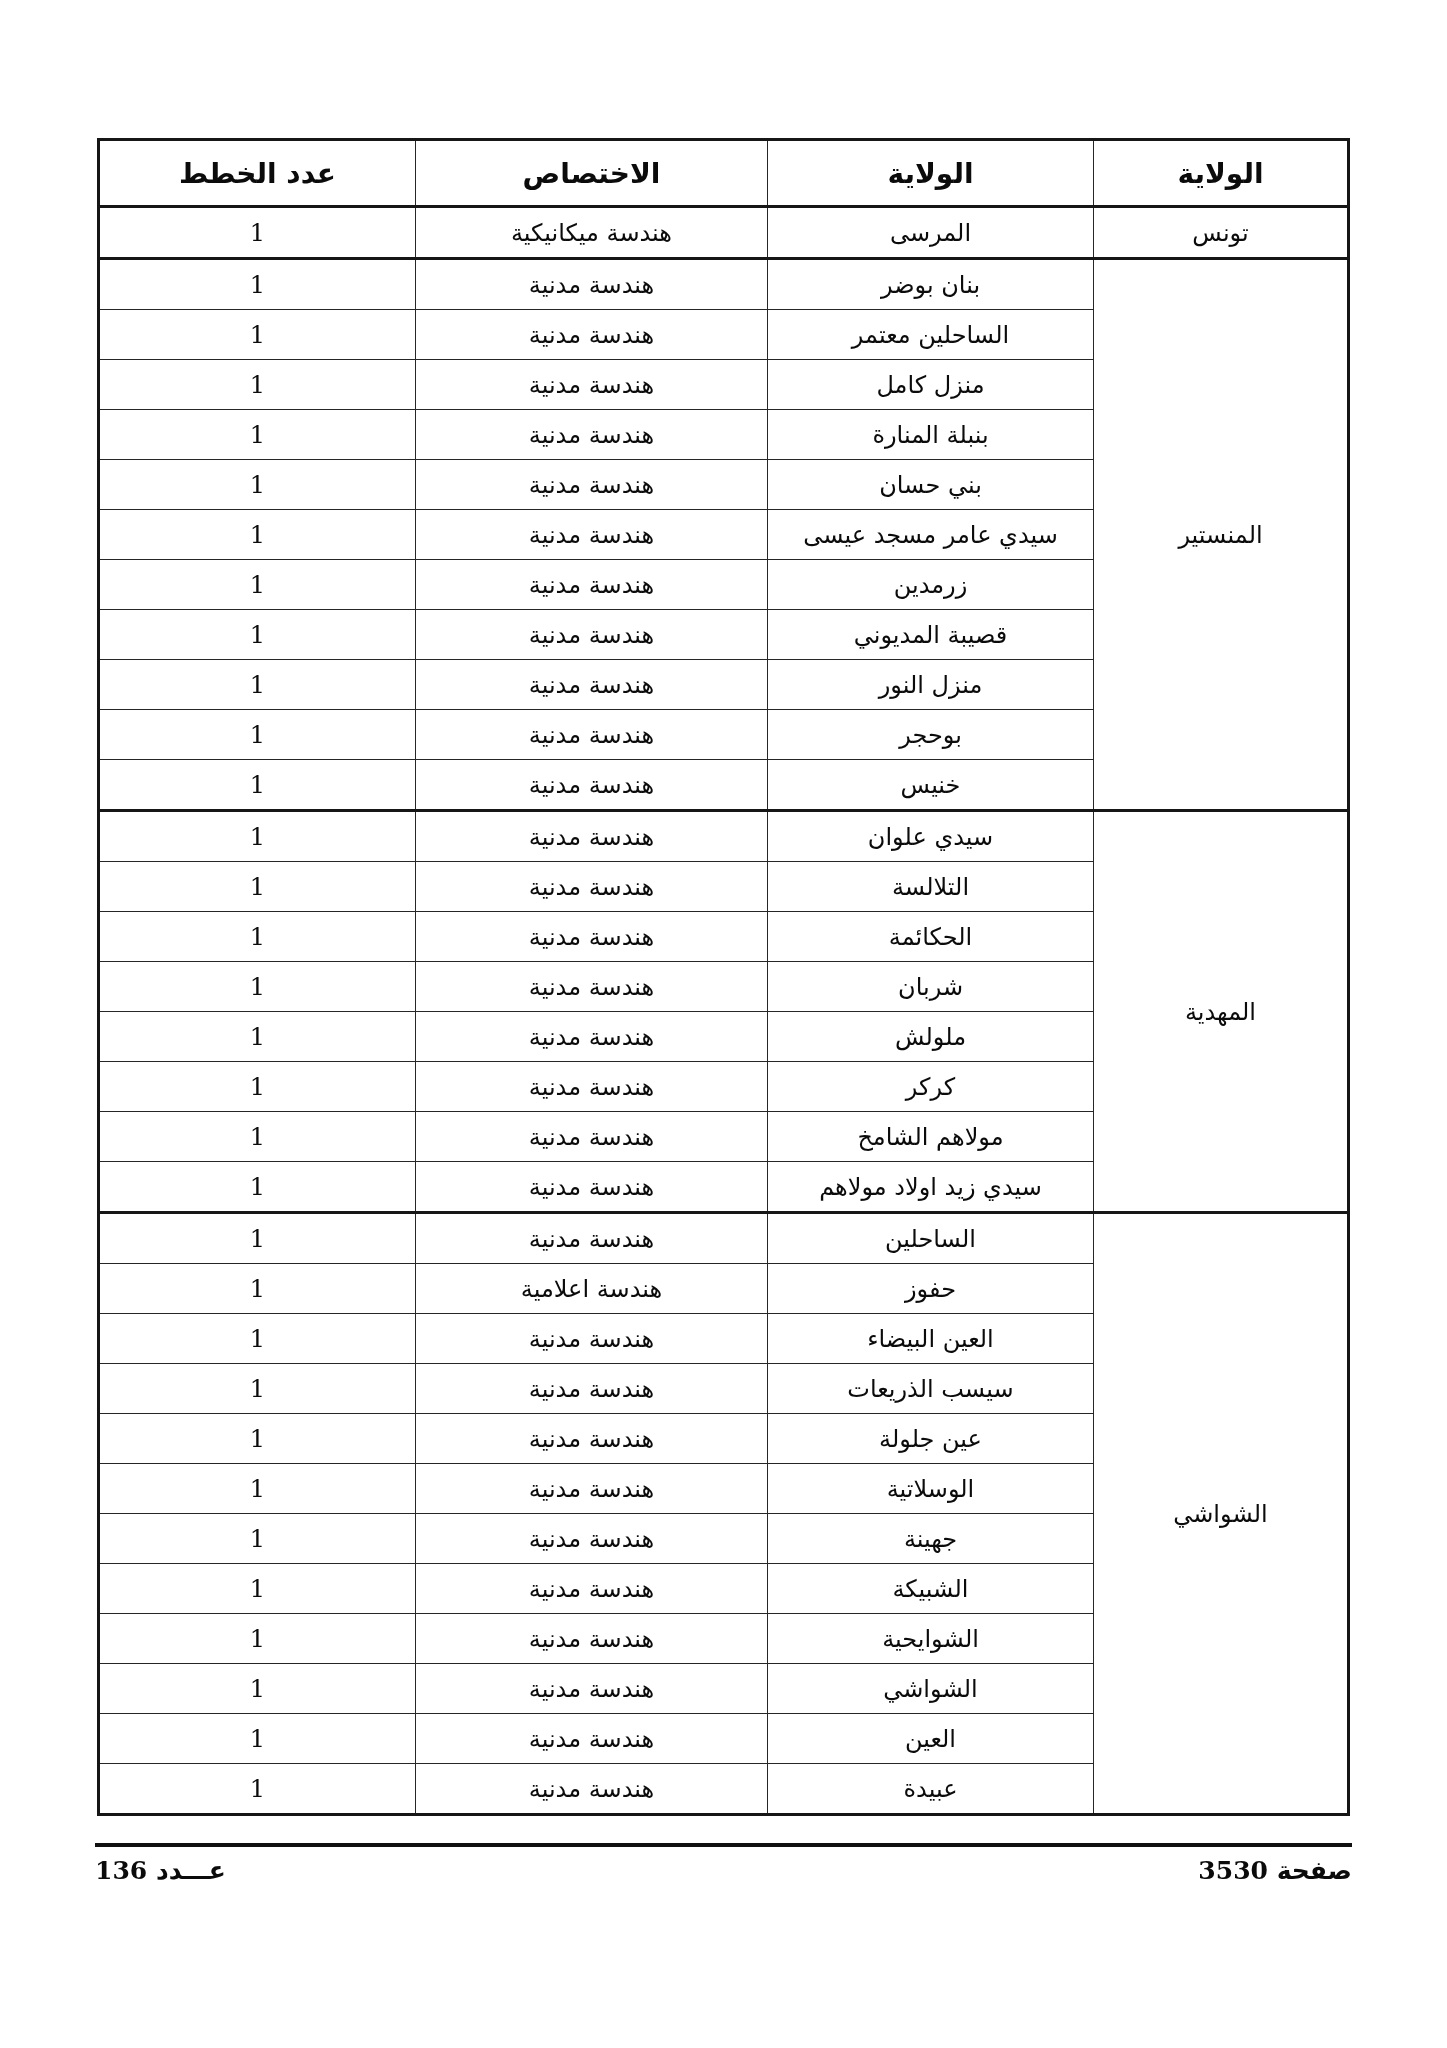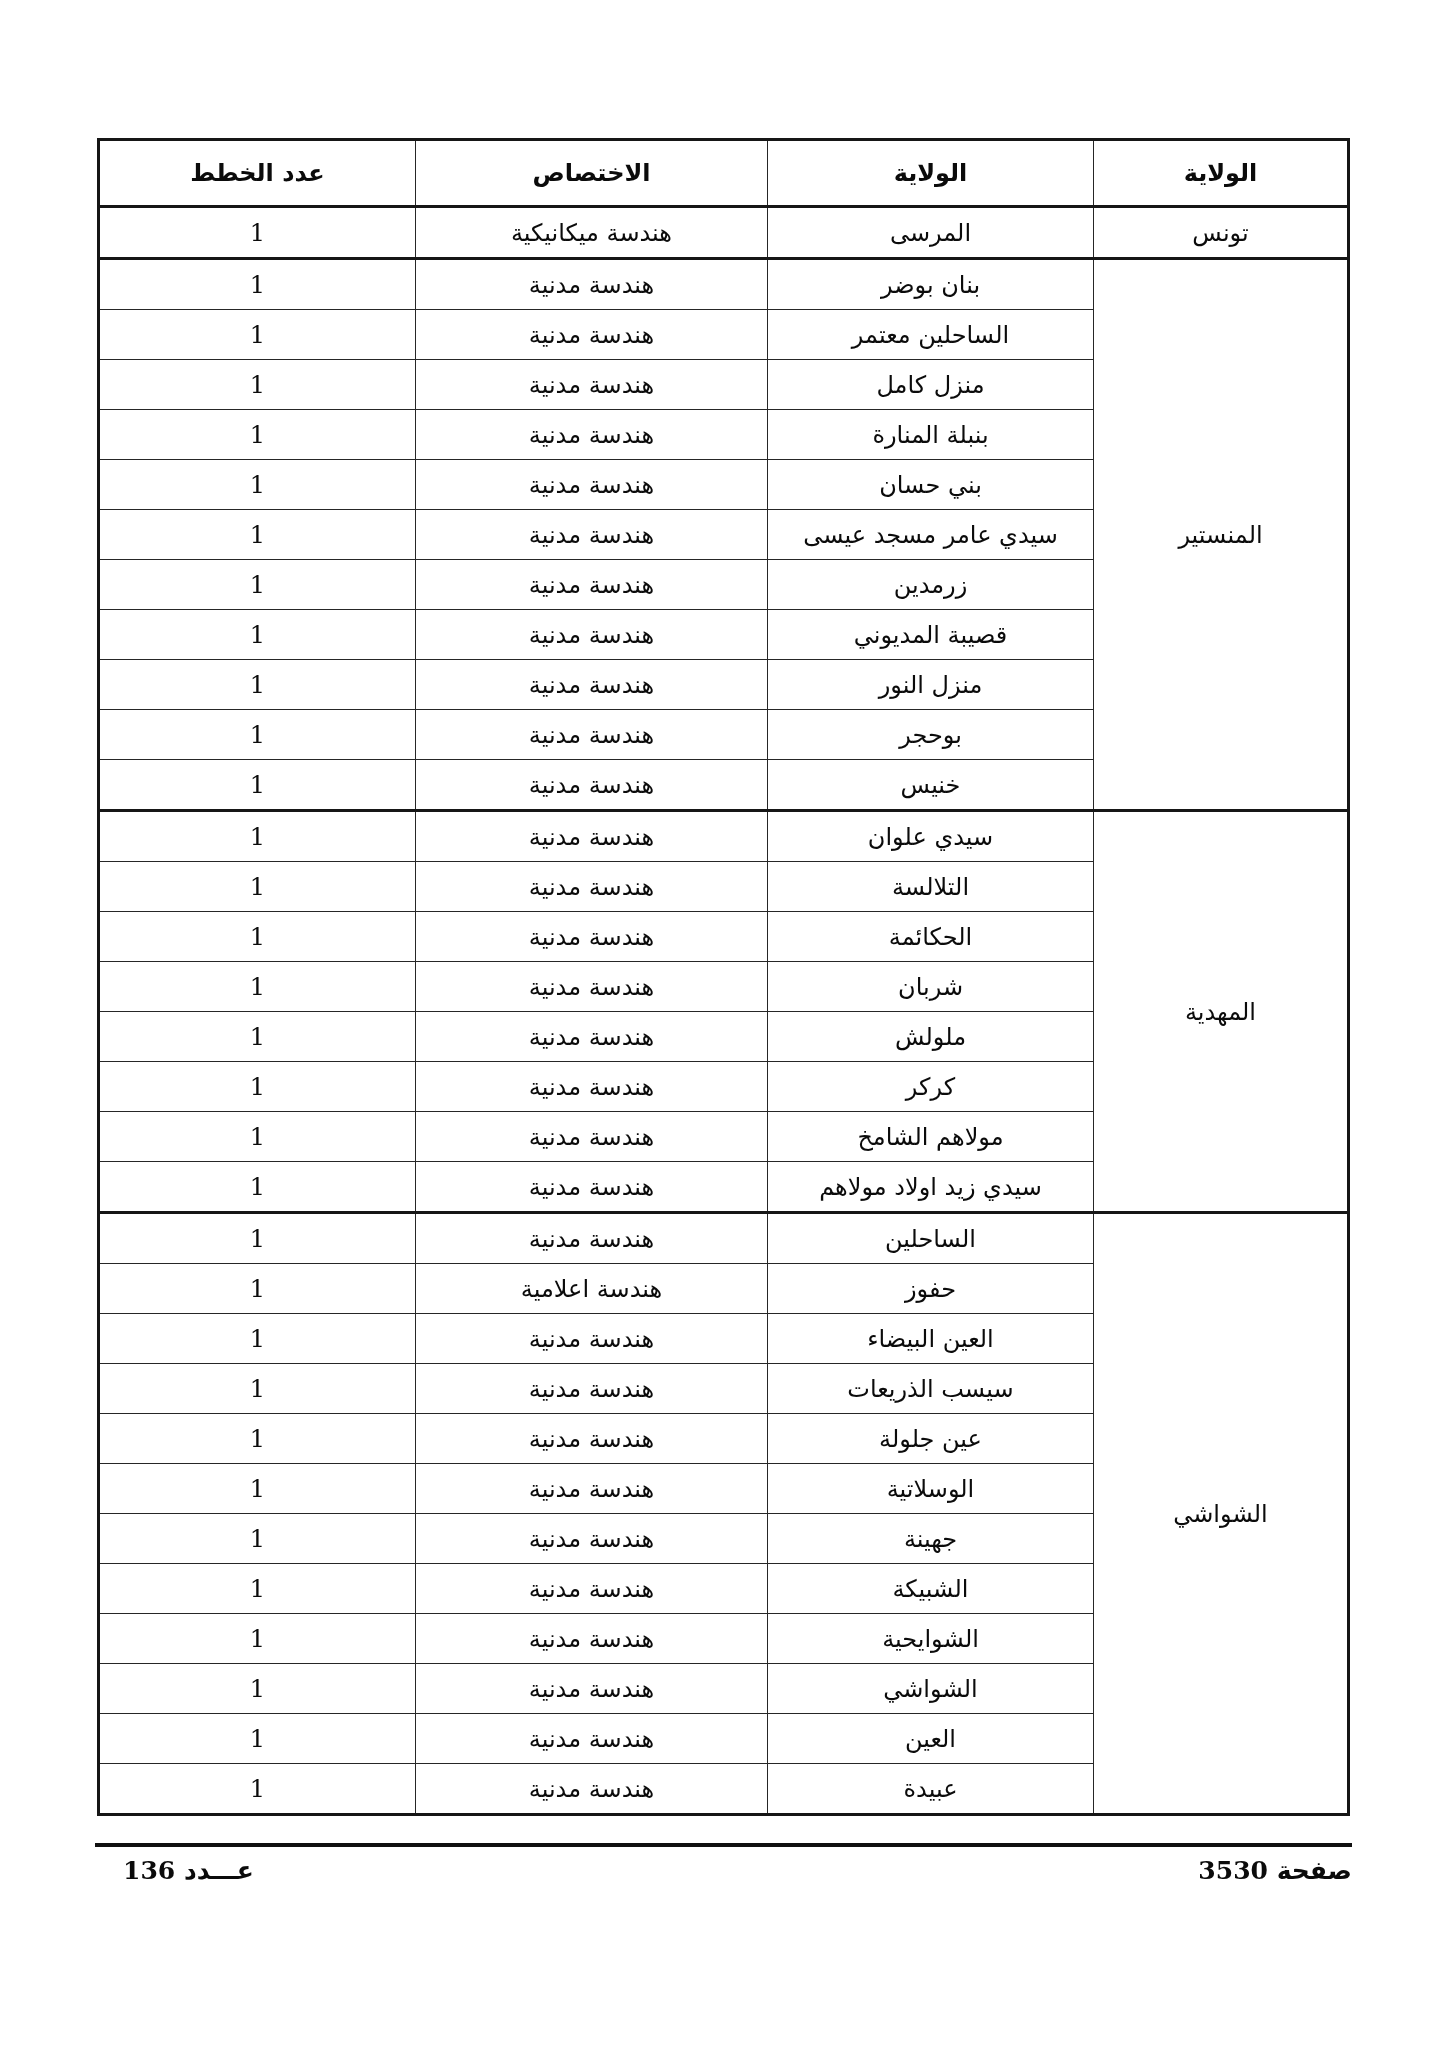--- a/index.html
+++ b/index.html
@@ -25,21 +25,21 @@
   .doc-table th, .doc-table td {
     border:1.6px solid #262626;
     text-align:center;
     vertical-align:middle;
     padding:0 6px;
     overflow:hidden;
     white-space:nowrap;
   }
   .doc-table thead th {
     height:64px;
-    font-size:24px;
+    font-size:28px;
     font-weight:bold;
     border-bottom:3px solid #161616;
   }
   .doc-table tbody td { height:49px; font-size:24px; }
   .gov-cell   { font-weight:normal; font-size:26px; }
   .count-cell {
     font-family:"DejaVu Serif","DejaVu Sans",serif;
     font-size:31px;
   }
   tr.group-start td { border-top:3px solid #161616; }
@@ -56,21 +56,21 @@
     left:95px; top:1856px;
     width:1257px;
     direction:rtl;
     display:flex;
     justify-content:space-between;
     align-items:baseline;
     font-weight:bold;
     font-size:25px;
     font-family:"DejaVu Serif","DejaVu Sans",serif;
   }
-  .footer-row > div { white-space:nowrap;margin-left:28px; }
+  .footer-row > div { white-space:nowrap; }
 </style>
 </head>
 <body>
 
 <table class="doc-table">
   <colgroup>
     <col style="width:255px">
     <col style="width:326px">
     <col style="width:352px">
     <col style="width:317px">

